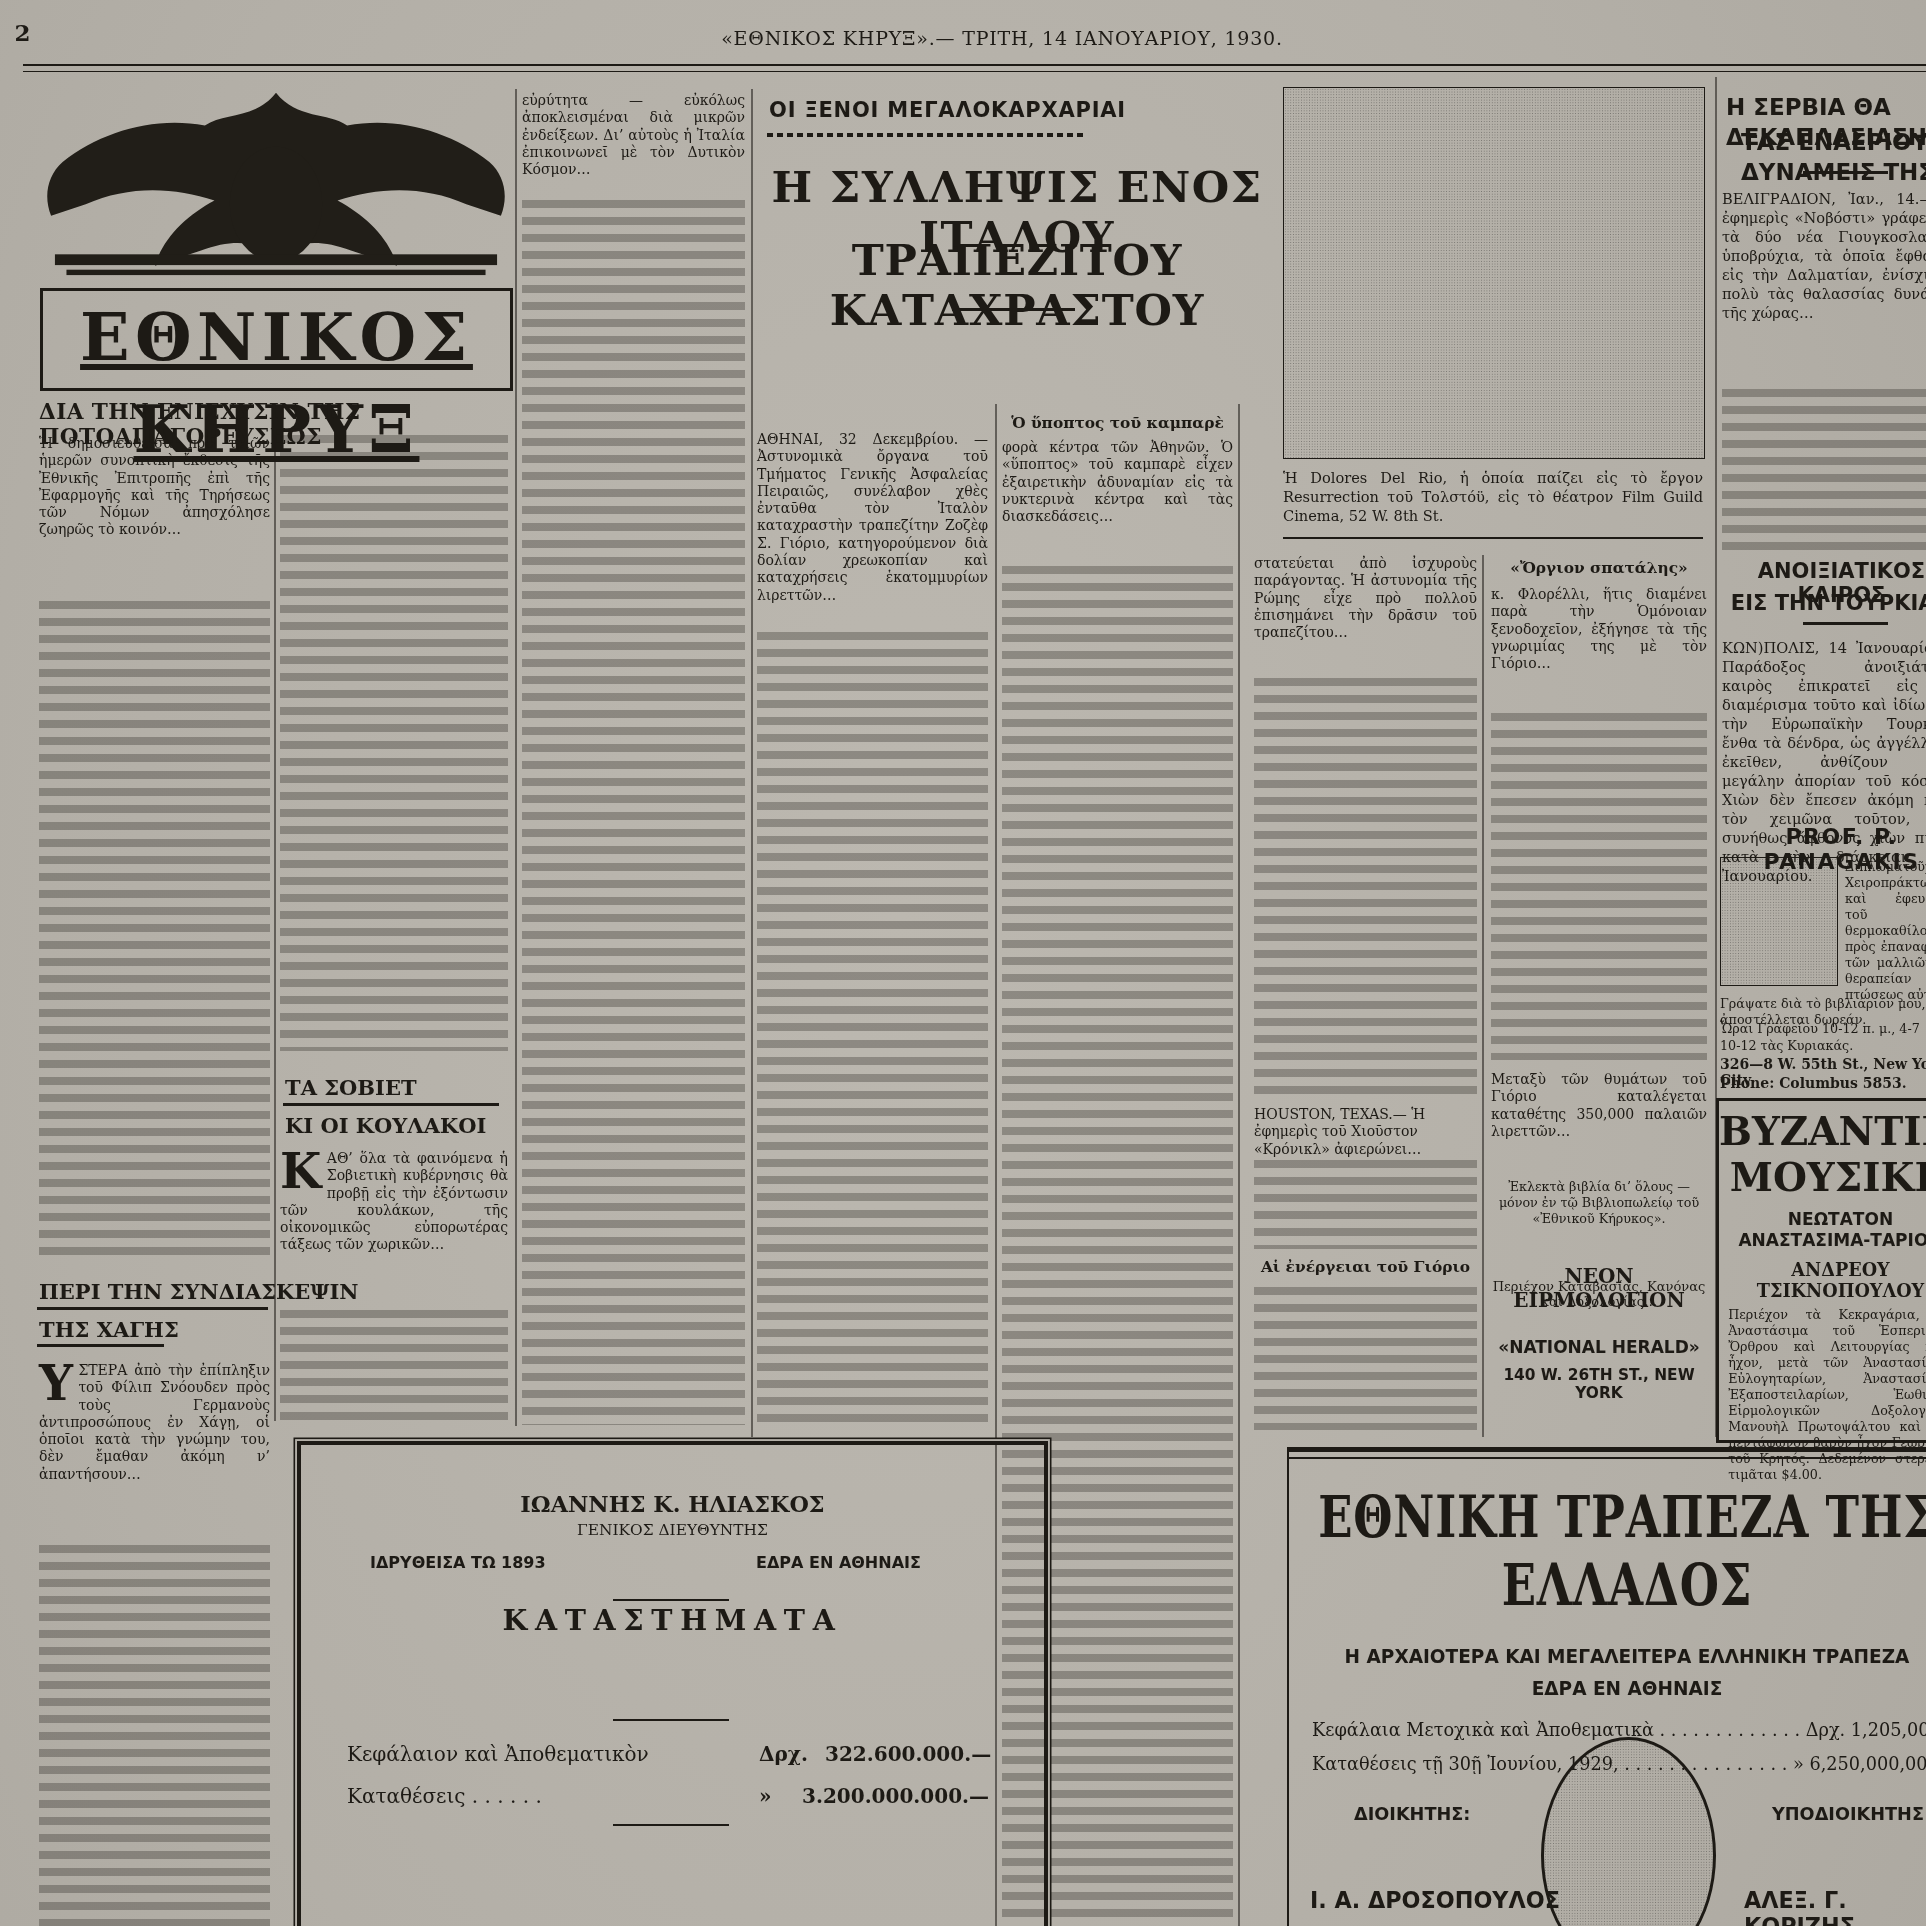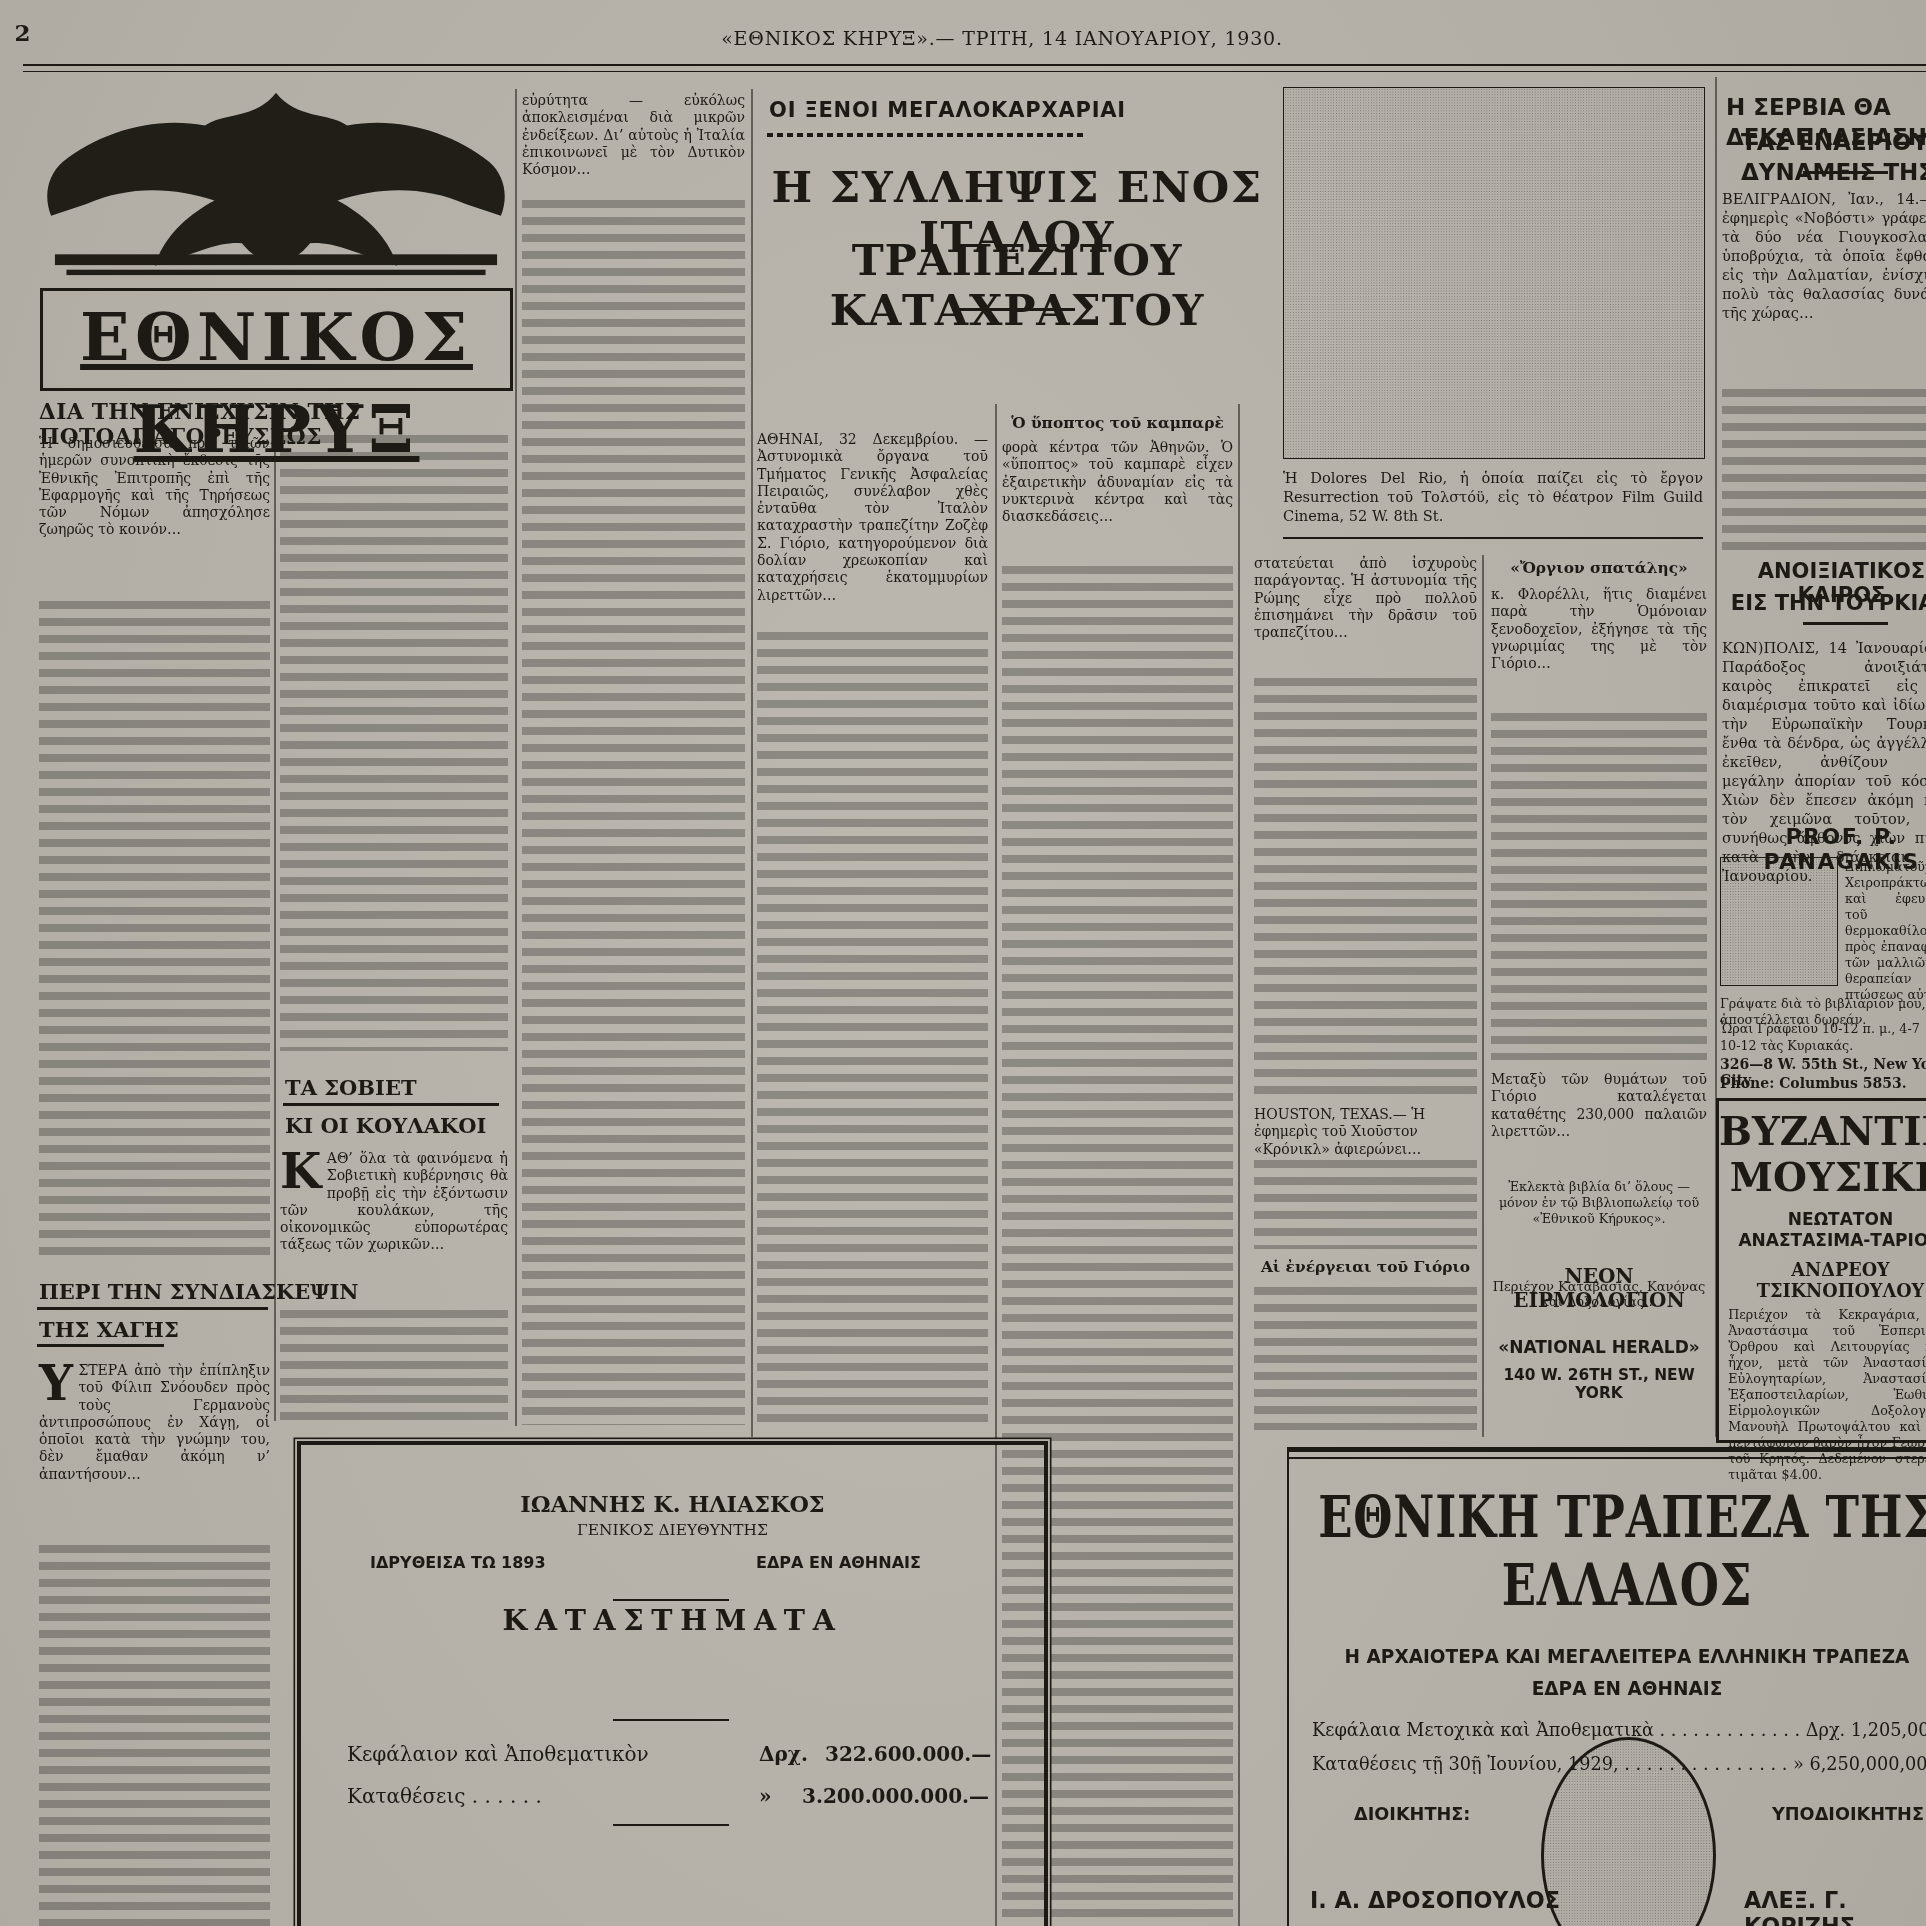--- a/index.html
+++ b/index.html
@@ -101,21 +101,21 @@
   <div class="abs fill" style="left:1254px;top:678px;width:223px;height:416px;"></div>
   <div class="abs serif" style="left:1254px;top:1106px;width:223px;font-size:14px;line-height:17.3px;">HOUSTON, TEXAS.— Ἡ ἐφημερὶς τοῦ Χιοῦστον «Κρόνικλ» ἀφιερώνει…</div>
   <div class="abs fill" style="left:1254px;top:1160px;width:223px;height:89px;"></div>
   <div class="abs serif b c" style="left:1254px;top:1258px;width:223px;font-size:15.4px;">Αἱ ἐνέργειαι τοῦ Γιόριο</div>
   <div class="abs fill" style="left:1254px;top:1287px;width:223px;height:143px;"></div>
 
   <div class="abs vr" style="left:1482px;top:555px;height:882px;"></div>
   <div class="abs serif b c" style="left:1491px;top:559px;width:216px;font-size:15.4px;">«Ὄργιον σπατάλης»</div>
   <div class="abs serif j" style="left:1491px;top:586px;width:216px;font-size:14px;line-height:17.3px;">κ. Φλορέλλι, ἥτις διαμένει παρὰ τὴν Ὁμόνοιαν ξενοδοχεῖον, ἐξήγησε τὰ τῆς γνωριμίας της μὲ τὸν Γιόριο…</div>
   <div class="abs fill" style="left:1491px;top:713px;width:216px;height:347px;"></div>
-  <div class="abs serif j" style="left:1491px;top:1071px;width:216px;font-size:14px;line-height:17.3px;">Μεταξὺ τῶν θυμάτων τοῦ Γιόριο καταλέγεται καταθέτης 230,000 παλαιῶν λιρεττῶν…</div>
+  <div class="abs serif j" style="left:1491px;top:1071px;width:216px;font-size:14px;line-height:17.3px;">Μεταξὺ τῶν θυμάτων τοῦ Γιόριο καταλέγεται καταθέτης 350,000 παλαιῶν λιρεττῶν…</div>
   <div class="abs serif c" style="left:1491px;top:1179px;width:216px;font-size:12.7px;line-height:16px;">Ἐκλεκτὰ βιβλία δι’ ὅλους — μόνον ἐν τῷ Βιβλιοπωλείῳ τοῦ «Ἐθνικοῦ Κήρυκος».</div>
   <div class="abs serif b c" style="left:1491px;top:1264px;width:216px;font-size:20px;">ΝΕΟΝ ΕΙΡΜΟΛΟΓΙΟΝ</div>
   <div class="abs serif c" style="left:1491px;top:1279px;width:216px;font-size:13px;">Περιέχον Καταβασίας, Κανόνας καὶ Δοξολογίας…</div>
   <div class="abs sans b c" style="left:1491px;top:1337px;width:216px;font-size:17px;">«NATIONAL HERALD»</div>
   <div class="abs sans b c" style="left:1491px;top:1366px;width:216px;font-size:15.4px;">140 W. 26TH ST., NEW YORK</div>
 
   <div class="abs vr" style="left:1715px;top:77px;height:1360px;"></div>
   <div class="abs sans b" style="left:1726px;top:92px;width:239px;font-size:23px;line-height:30px;">Η ΣΕΡΒΙΑ ΘΑ ΔΕΚΑΠΛΑΣΙΑΣΗ</div>
   <div class="abs sans b" style="left:1741px;top:127px;width:231px;font-size:23px;line-height:30px;">ΤΑΣ ΕΝΑΕΡΙΟΥΣ ΔΥΝΑΜΕΙΣ ΤΗΣ</div>
   <div class="abs shortrule" style="left:1803px;top:171px;width:85px;"></div>

